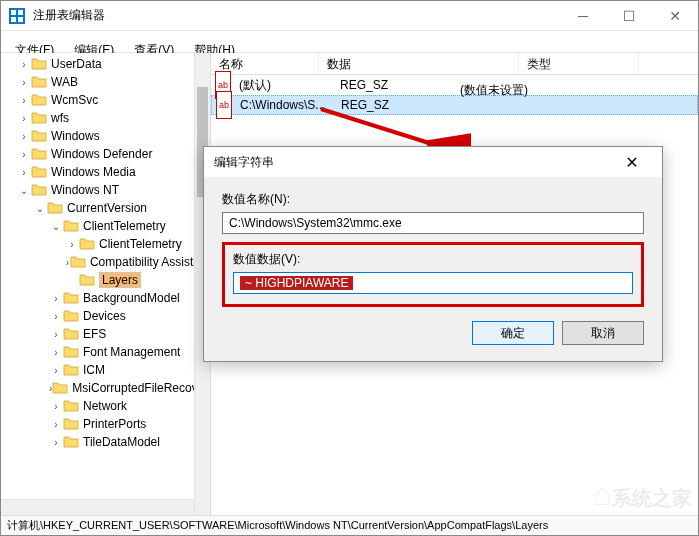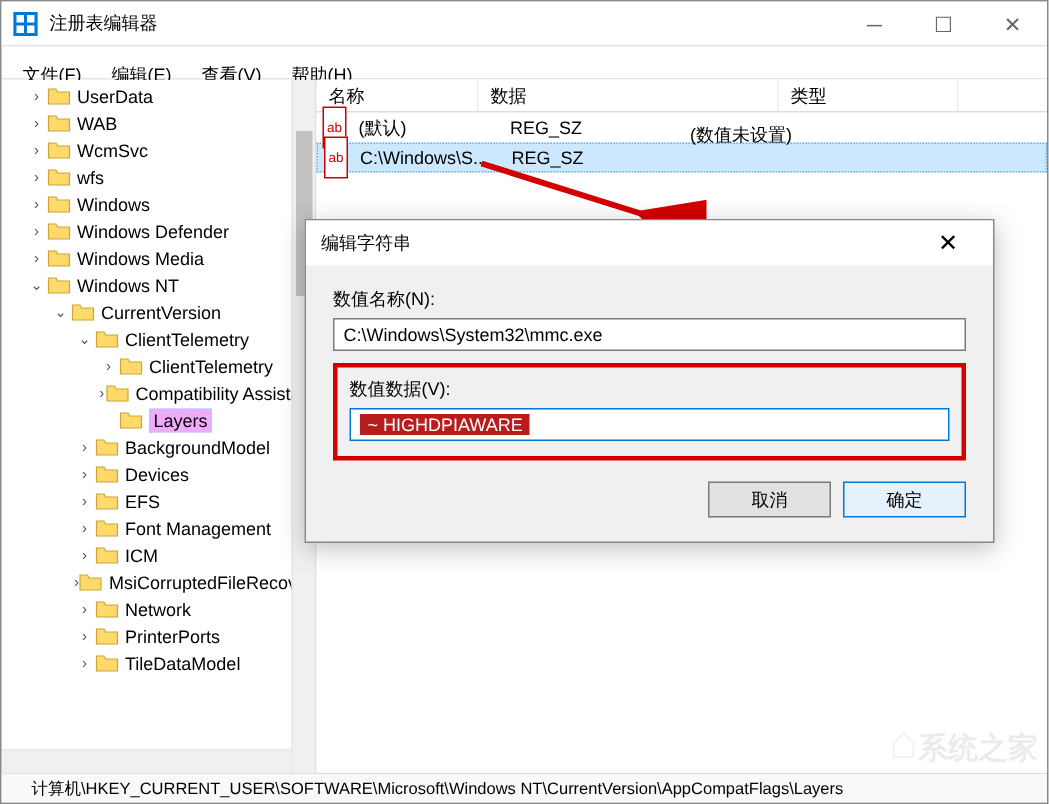--- a/index.html
+++ b/index.html
@@ -84,21 +84,21 @@
     }
     .tree-folder {
       width: 16px;
       height: 14px;
       display: inline-block;
       margin-right: 4px;
     }
     .tree-folder svg { display: block; }
     .tree-label { color: #000; }
     .tree-node.selected .tree-label {
-      background: #f0abfc;
+      background: #fdba74;
       border: 1px dotted #99d1ff;
       padding: 0 2px;
     }
     
     
     .list-panel {
       flex: 1;
       background: #fff;
       position: relative;
     }
@@ -225,21 +225,21 @@
       display: flex;
       align-items: center;
     }
     
     
     .statusbar {
       height: 20px;
       border-top: 1px solid #ddd;
       display: flex;
       align-items: center;
-      padding: 0 20px;
+      padding: 0 6px;
       font-size: 11px;
       color: #000;
       background: #f9f9f9;
     }
     
     
     .watermark {
       position: absolute;
       right: 6px;
       bottom: 22px;
@@ -558,22 +558,22 @@
     <input class="dialog-input" readonly="" value="C:\Windows\System32\mmc.exe" style="">
     
     <div class="dialog-section2">
       <div class="dialog-label">数值数据(V):</div>
       <div class="dialog-input-wrap">
         <span class="input-sel">~ HIGHDPIAWARE</span>
       </div>
     </div>
     
     <div class="dialog-buttons">
+      <button class="dialog-btn primary">确定</button>
       <button class="dialog-btn">取消</button>
-      <button class="dialog-btn primary">确定</button>
     </div>
   </div>
 </div>
 
 <div class="watermark">
   <span class="wm-logo">⌂</span><span>系统之家</span>
 </div>
 
 <div class="statusbar">
   <span>计算机\HKEY_CURRENT_USER\SOFTWARE\Microsoft\Windows NT\CurrentVersion\AppCompatFlags\Layers</span>

